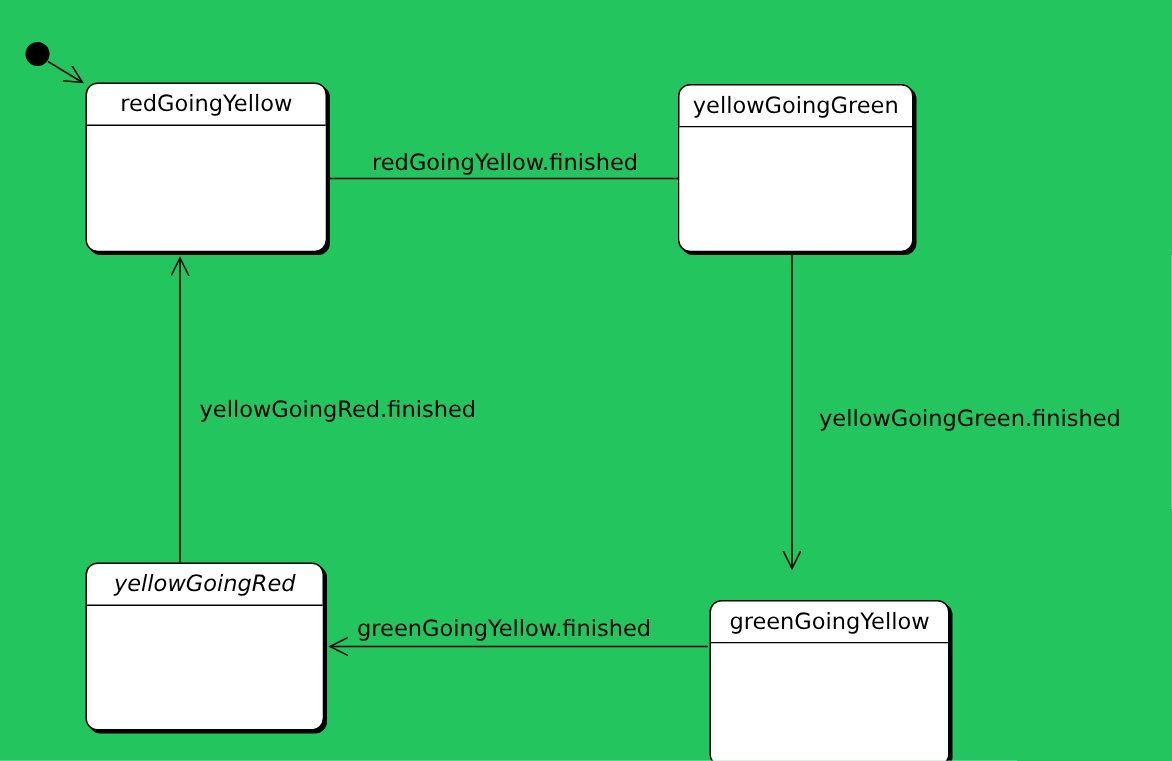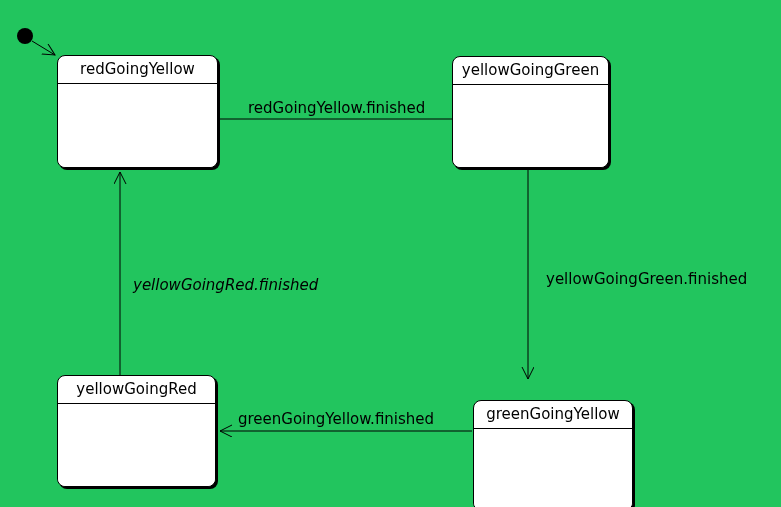--- a/index.html
+++ b/index.html
@@ -46,26 +46,26 @@
     border-radius: 0 0 8px 8px;
     background: #ffffff;
   }
   .edge-label {
     position: absolute;
     font-size: 15px;
     white-space: nowrap;
   }
   #state-red     { left: 57px;  top: 55px;  width: 161px; height: 113px; }
   #state-ygreen  { left: 452px; top: 56px;  width: 157px; height: 112px; }
-  #state-yred    { left: 57px;  top: 375px; width: 159px; height: 112px; }
+  #state-yred    { left: 57px;  top: 375px; width: 159px; height: 112px; font-style: italic; }
   #state-gyellow { left: 473px; top: 376px; width: 160px; height: 111px; margin-top: 24px; }
   #label-red-to-ygreen     { left: 248px; top: 99px; text-align: center;  }
   #label-ygreen-to-gyellow { left: 546px; top: 270px; }
   #label-gyellow-to-yred   { left: 238px; top: 410px; }
-  #label-yred-to-red       { left: 133px; top: 276px; font-style: italic; }
+  #label-yred-to-red       { left: 133px; top: 264px; }
 </style>
 </head>
 <body>
 
 <div class="canvas">
 
   <svg class="edges" width="781" height="507" viewBox="0 0 781 507">
     <defs>
       <marker id="openArrow" markerWidth="16" markerHeight="14" refX="12" refY="6" orient="auto" markerUnits="userSpaceOnUse">
         <path d="M0,0 L12,6 L0,12" fill="none" stroke="#000000" stroke-width="1"></path>

